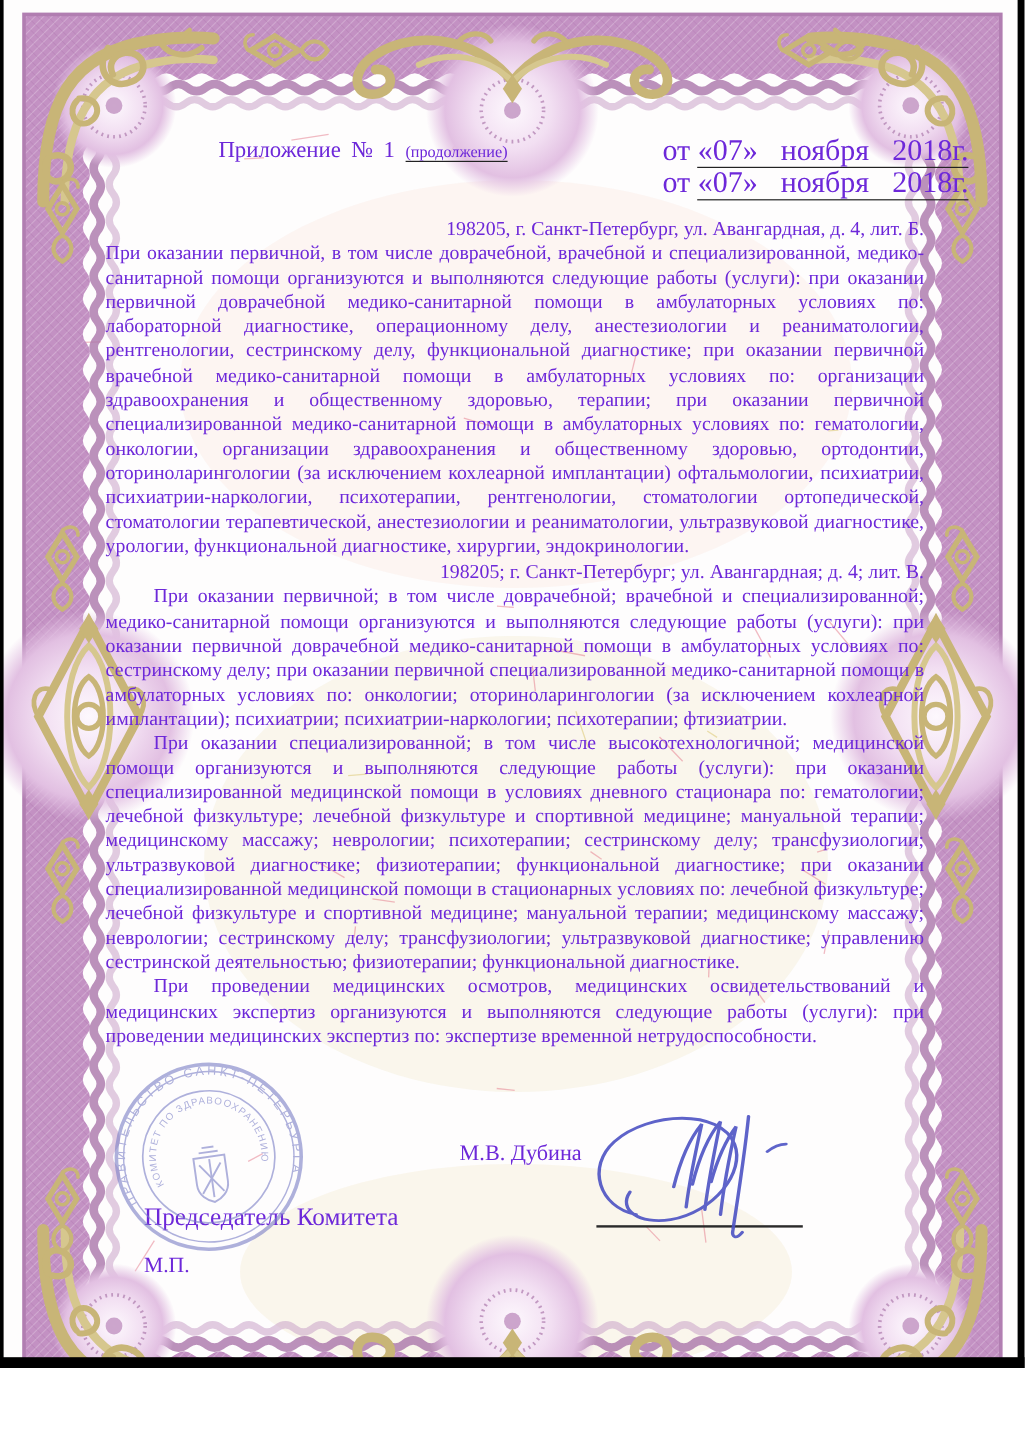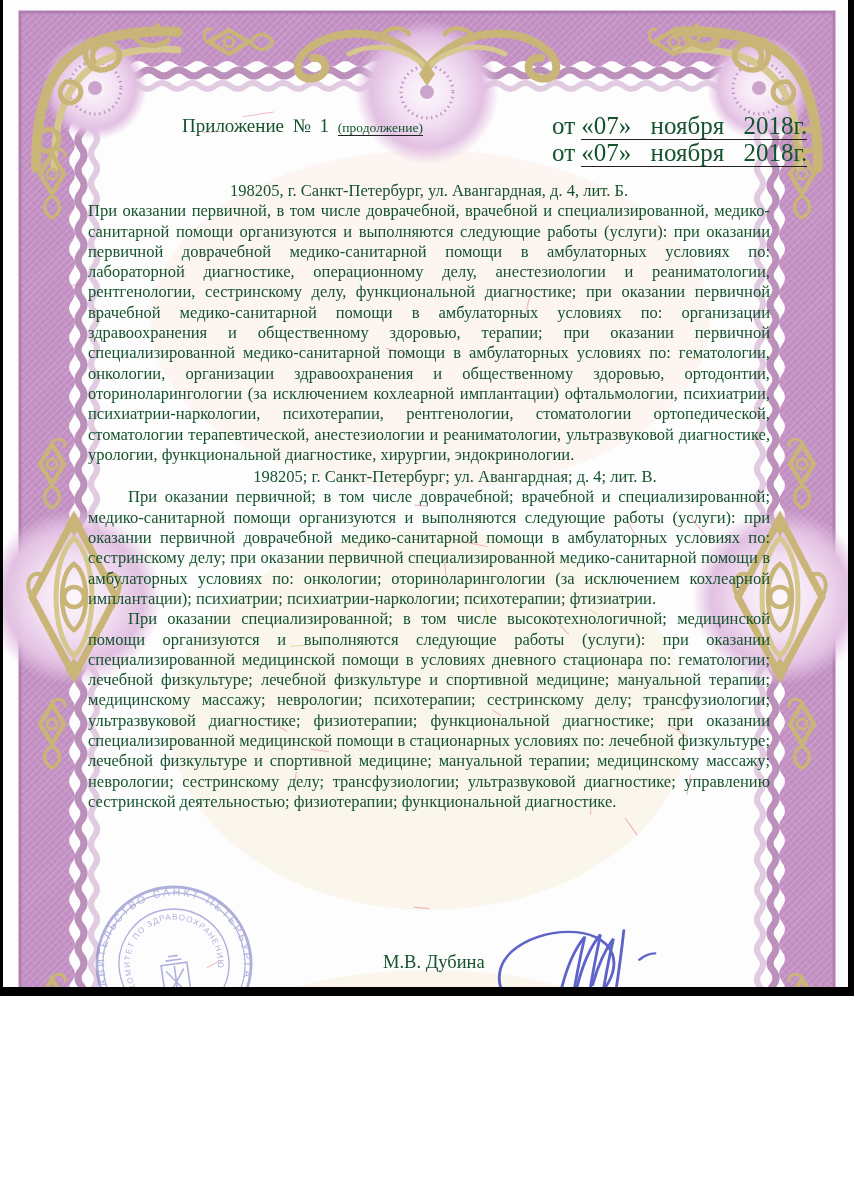--- a/index.html
+++ b/index.html
@@ -1,32 +1,32 @@
 <!DOCTYPE html>
 <html><head>
 <meta charset="utf-8">
 <style>
   *{margin:0;padding:0;box-sizing:border-box}
   html,body{background:#fff}
-  .page{position:relative;width:854px;height:996px;background:#fefdfd;overflow:hidden;
-        font-family:"Liberation Serif",serif;color:#14532d}
+  .page{position:relative;width:854px;height:1140px;background:#fefdfd;overflow:hidden;
+        font-family:"Liberation Serif",serif;color:#6d28d9}
   #deco{position:absolute;left:0;top:0;z-index:0}
   #overlay{position:absolute;left:0;top:0;z-index:3;pointer-events:none}
   .edge{position:absolute;background:#000;z-index:4}
   .edge-left{left:0;top:0;width:3px;height:100%}
   .edge-right{right:0;top:0;width:6px;height:100%}
   .edge-bottom{left:0;bottom:0;width:100%;height:9px}
   .content{position:absolute;z-index:2}
   .hdr-left{left:146px;top:112px;font-size:19px;line-height:27px;word-spacing:4px}
   .hdr-right{left:552px;top:112px;font-size:25px;line-height:27px}
   .u{border-bottom:1.6px solid #222}
   .note{font-size:13.5px}
   .date-val{word-spacing:13px}
   .body-text{left:88px;top:181px;width:682px;font-size:16.5px;line-height:20.3px;text-align:justify}
-  .addr{text-align:center}
+  .addr{text-align:right}
   .addr2{text-indent:52px;margin-top:2px}
   .para{text-indent:40px}
   .para-flush{text-indent:0}
   .sig-title{left:120px;top:1002px;font-size:21px}
   .sig-name{left:383px;top:952px;font-size:18.5px}
   .sig-line{position:absolute;left:497px;top:1021px;width:172px;height:2px;background:#2b2b2b;z-index:2}
   .mp{left:120px;top:1044px;font-size:18px}
 </style>
 </head>
 <body>
@@ -189,20 +189,21 @@
       <span class="u date-val">«07» ноября 2018г.</span>
     </div>
   </div>
 
   <div class="content body-text">
     <div class="addr">198205, г. Санкт-Петербург, ул. Авангардная, д. 4, лит. Б.</div>
     <p class="para para-flush">При оказании первичной, в том числе доврачебной, врачебной и специализированной, медико-санитарной помощи организуются и выполняются следующие работы (услуги): при оказании первичной доврачебной медико-санитарной помощи в амбулаторных условиях по: лабораторной диагностике, операционному делу, анестезиологии и реаниматологии, рентгенологии, сестринскому делу, функциональной диагностике; при оказании первичной врачебной медико-санитарной помощи в амбулаторных условиях по: организации здравоохранения и общественному здоровью, терапии; при оказании первичной специализированной медико-санитарной помощи в амбулаторных условиях по: гематологии, онкологии, организации здравоохранения и общественному здоровью, ортодонтии, оториноларингологии (за исключением кохлеарной имплантации) офтальмологии, психиатрии, психиатрии-наркологии, психотерапии, рентгенологии, стоматологии ортопедической, стоматологии терапевтической, анестезиологии и реаниматологии, ультразвуковой диагностике, урологии, функциональной диагностике, хирургии, эндокринологии.</p>
     <div class="addr addr2">198205; г. Санкт-Петербург; ул. Авангардная; д. 4; лит. В.</div>
     <p class="para">При оказании первичной; в том числе доврачебной; врачебной и специализированной; медико-санитарной помощи организуются и выполняются следующие работы (услуги): при оказании первичной доврачебной медико-санитарной помощи в амбулаторных условиях по: сестринскому делу; при оказании первичной специализированной медико-санитарной помощи в амбулаторных условиях по: онкологии; оториноларингологии (за исключением кохлеарной имплантации); психиатрии; психиатрии-наркологии; психотерапии; фтизиатрии.</p>
     <p class="para">При оказании специализированной; в том числе высокотехнологичной; медицинской помощи организуются и выполняются следующие работы (услуги): при оказании специализированной медицинской помощи в условиях дневного стационара по: гематологии; лечебной физкультуре; лечебной физкультуре и спортивной медицине; мануальной терапии; медицинскому массажу; неврологии; психотерапии; сестринскому делу; трансфузиологии; ультразвуковой диагностике; физиотерапии; функциональной диагностике; при оказании специализированной медицинской помощи в стационарных условиях по: лечебной физкультуре; лечебной физкультуре и спортивной медицине; мануальной терапии; медицинскому массажу; неврологии; сестринскому делу; трансфузиологии; ультразвуковой диагностике; управлению сестринской деятельностью; физиотерапии; функциональной диагностике.</p>
+    <p class="para">При проведении медицинских осмотров, медицинских освидетельствований и медицинских экспертиз организуются и выполняются следующие работы (услуги): при проведении медицинских экспертиз по: экспертизе временной нетрудоспособности.</p>
   </div>
 
   <div class="content sig-title">Председатель Комитета</div>
   <div class="content sig-name">М.В. Дубина</div>
   <div class="sig-line"></div>
   <div class="content mp">М.П.</div>
 
   <svg id="overlay" width="854" height="1200" viewBox="0 0 854 1200">
     <defs>
       <path id="sealTop" d="M -64,30 A 70,70 0 1 1 64,30"></path>

